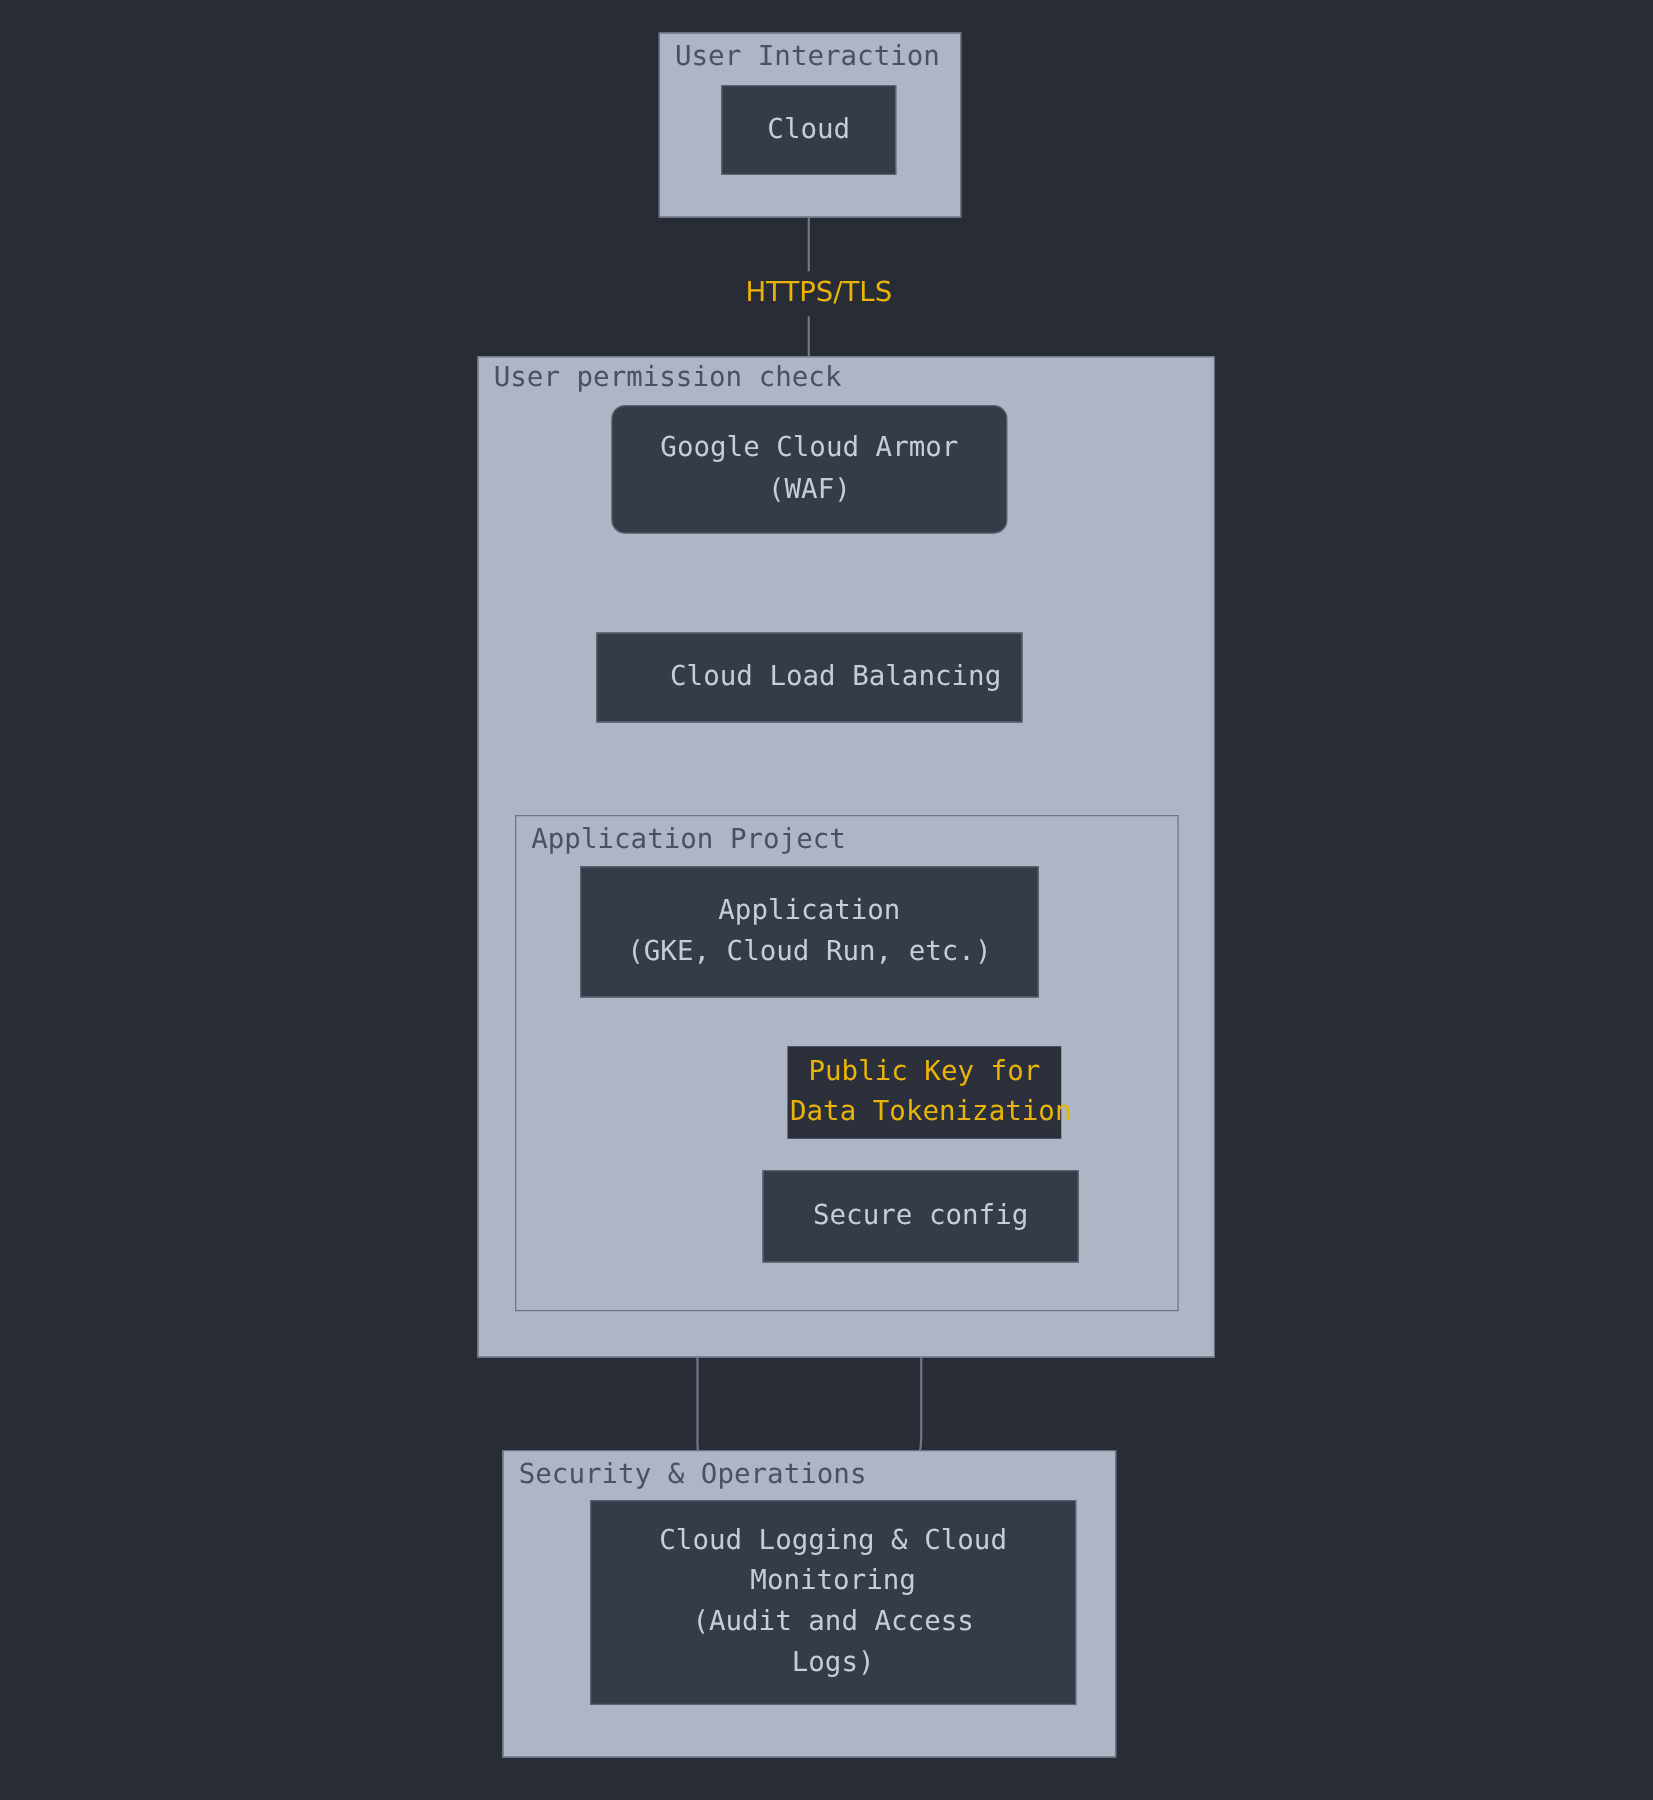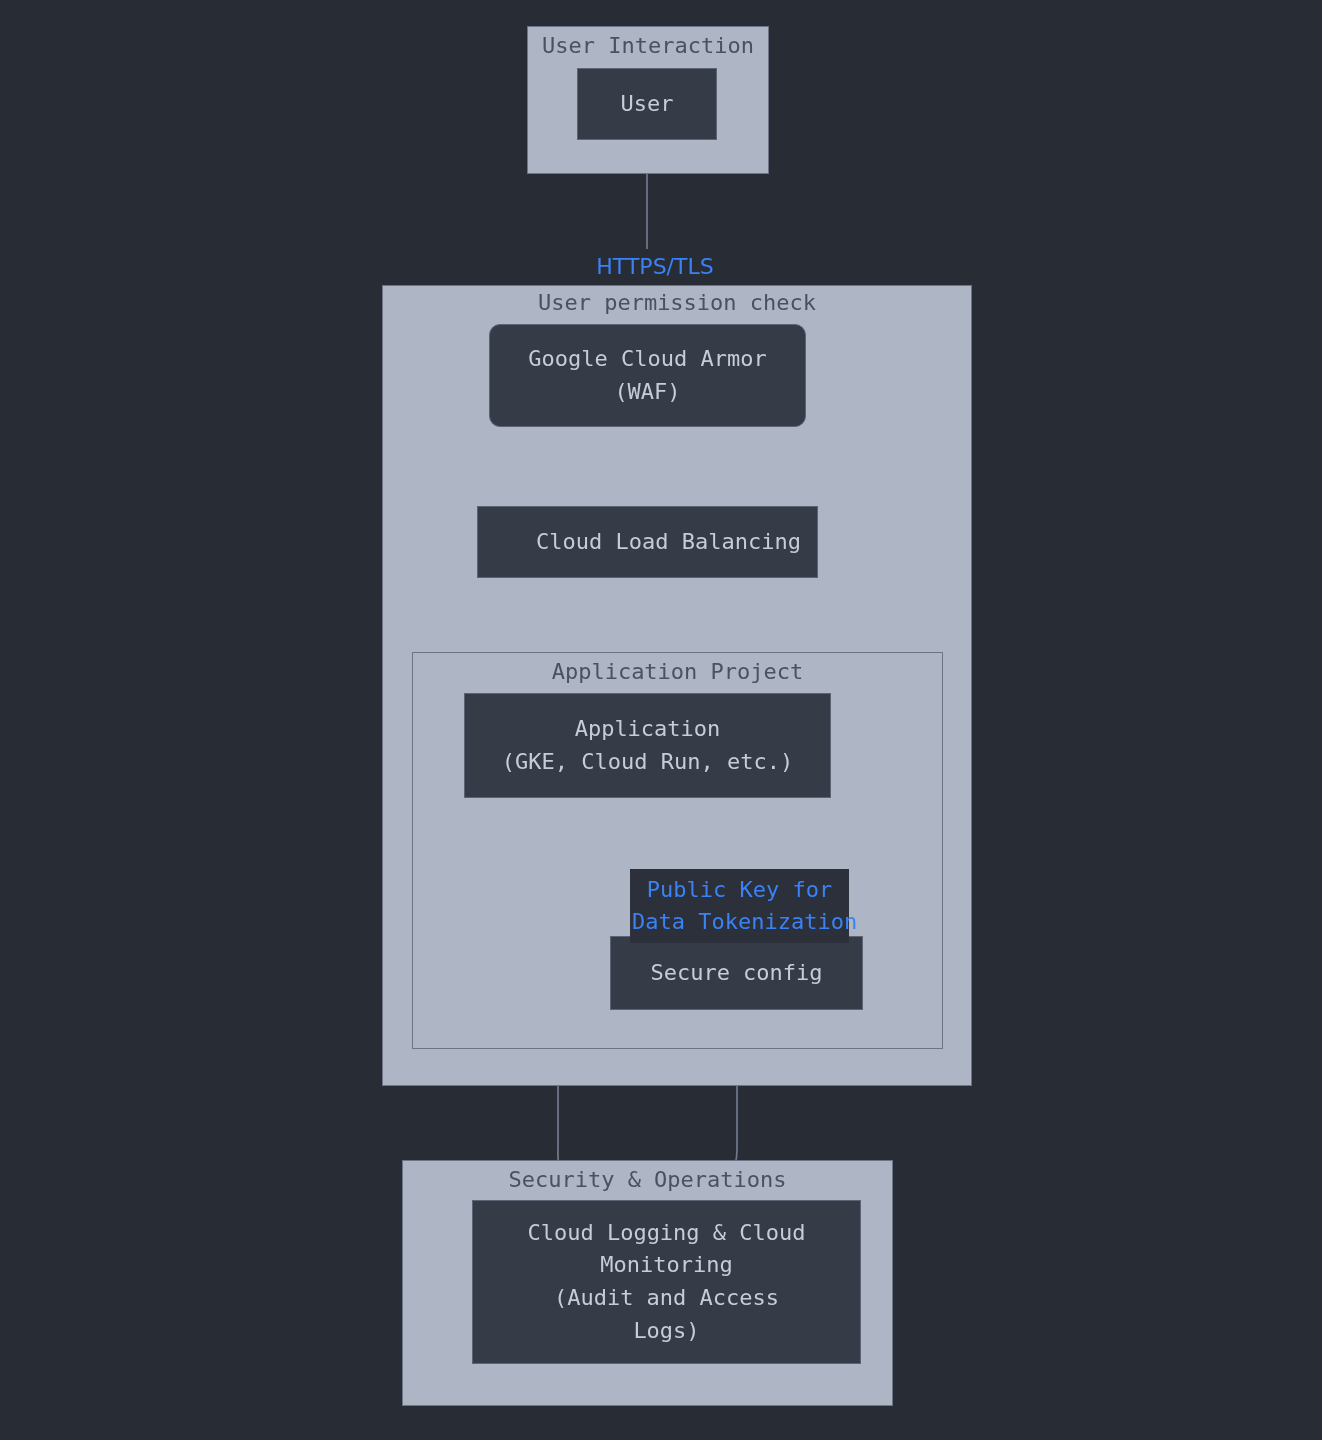--- a/index.html
+++ b/index.html
@@ -25,23 +25,23 @@
   }
   
   .cluster {
     position: absolute;
     background: #aeb5c4;
     border: 1.6px solid #6d7486;
     box-sizing: border-box;
   }
   .cluster-title {
     position: absolute;
-    left: 0;
+    left: 12px;
     right: 0;
-    text-align: center;
+    text-align: left;
     color: #4a5160;
     font-family: "DejaVu Sans Mono", "Liberation Mono", monospace;
     font-size: 22px;
     letter-spacing: 0px;
     white-space: nowrap;
   }
   
   .node {
     position: absolute;
     background: #353b47;
@@ -53,26 +53,25 @@
     color: #c7ccd8;
     font-family: "DejaVu Sans Mono", "Liberation Mono", monospace;
     font-size: 22px;
     line-height: 1.48;
     text-align: center;
     white-space: pre;
   }
   
   .edge-label {
     position: absolute;
-    color: #3b82f6;
+    color: #eab308;
     font-size: 22px;
     text-align: center;
     white-space: pre;
     line-height: 1.45;
-    margin-top: 32px;
   }
   .edge-label.sans {
     font-family: "DejaVu Sans", "Liberation Sans", sans-serif;
     background: #282c34;
     padding: 2px 8px;
   }
   .edge-label.mono-box {
     font-family: "DejaVu Sans Mono", "Liberation Mono", monospace;
     background: #2b303a;
     padding: 5px 2px;
@@ -112,21 +111,21 @@
   </div>
 
   <div class="cluster" style="left:412px; top:652px; width:531px; height:397px;">
     <div class="cluster-title" style="top:6px;">Application Project</div>
   </div>
 
   <div class="cluster" style="left:402px; top:1160px; width:491px; height:246px;">
     <div class="cluster-title" style="top:6px;">Security &amp; Operations</div>
   </div>
 
-  <div class="node" style="left:577px; top:68px; width:140px; height:72px;">User</div>
+  <div class="node" style="left:577px; top:68px; width:140px; height:72px;">Cloud</div>
 
   <div class="node" style="left:489px; top:324px; width:317px; height:103px;border-radius:11px;">Google Cloud Armor
 (WAF)</div>
 
   <div class="node" style="left:477px; top:506px; width:341px; height:72px;padding-left:42px;">Cloud Load Balancing</div>
 
   <div class="node" style="left:464px; top:693px; width:367px; height:105px;">Application
 (GKE, Cloud Run, etc.)</div>
 
   <div class="node" style="left:610px; top:936px; width:253px; height:74px;">Secure config</div>

